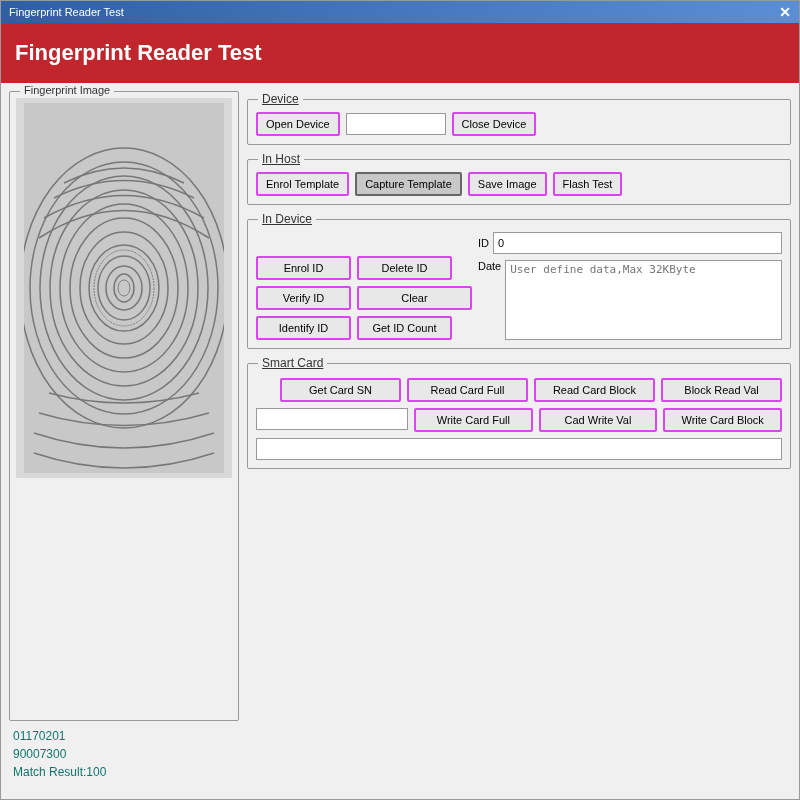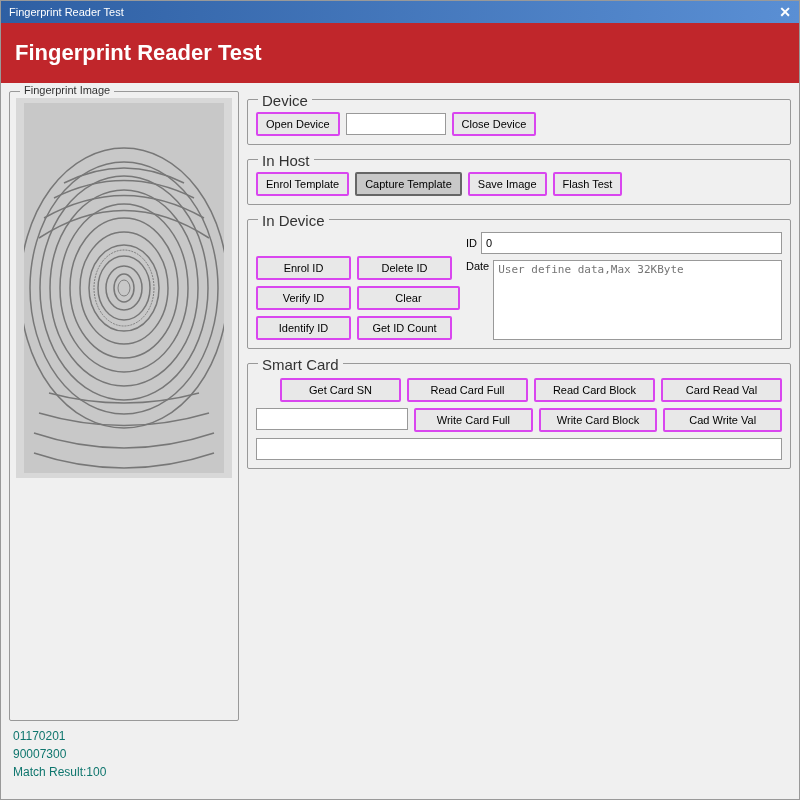--- a/index.html
+++ b/index.html
@@ -69,22 +69,23 @@
       padding: 8px;
       position: relative;
       margin-top: 8px;
     }
     .group-box-label {
       position: absolute;
       top: -8px;
       left: 10px;
       background: #f0f0f0;
       padding: 0 4px;
-      font-size: 15px;
+      font-size: 12px;
       color: #333;
+      text-decoration: underline;
     }
     .fingerprint-group {
       border: 1px solid #999;
       border-radius: 2px;
       padding: 6px;
       position: relative;
       flex: 1;
     }
     .fingerprint-label {
       position: absolute;
@@ -309,21 +310,21 @@
         <div class="device-inner">
 
           <div class="device-left-buttons">
             <button class="btn" style="width:95px;">Enrol ID</button>
             <button class="btn" style="width:95px;">Verify ID</button>
             <button class="btn" style="width:95px;">Identify ID</button>
           </div>
 
           <div class="device-left-buttons">
             <button class="btn" style="width:95px;">Delete ID</button>
-            <button class="btn" style="width:103px;">Clear</button>
+            <button class="btn" style="width:115px;">Clear</button>
             <button class="btn" style="width:95px;">Get ID Count</button>
           </div>
 
           <div class="device-right">
             <div class="device-id-row">
               <span class="label-small">ID</span>
               <input type="text" class="text-input" style="flex: 1 1 0%;" value="0">
             </div>
             <div class="device-date-row">
               <span class="label-small">Date</span>
@@ -333,28 +334,28 @@
         </div>
       </div>
 
       <div class="group-box">
         <span class="group-box-label">Smart Card</span>
 
         <div class="card-grid">
           <button class="btn">Get Card SN</button>
           <button class="btn">Read Card Full</button>
           <button class="btn">Read Card Block</button>
-          <button class="btn">Card Read Val</button>
+          <button class="btn">Block Read Val</button>
         </div>
 
         <div class="card-row2">
           <input type="text" class="text-input" value="" style="">
           <button class="btn">Write Card Full</button>
+          <button class="btn">Cad Write Val</button>
           <button class="btn">Write Card Block</button>
-          <button class="btn">Cad Write Val</button>
         </div>
 
         <div class="card-input-row">
           <input type="text" class="card-bottom-input" value="" style="">
         </div>
       </div>
 
     </div>
   </div>
 </div>

